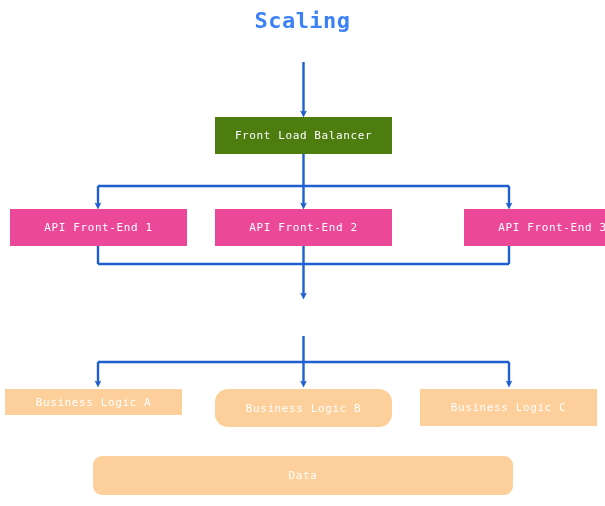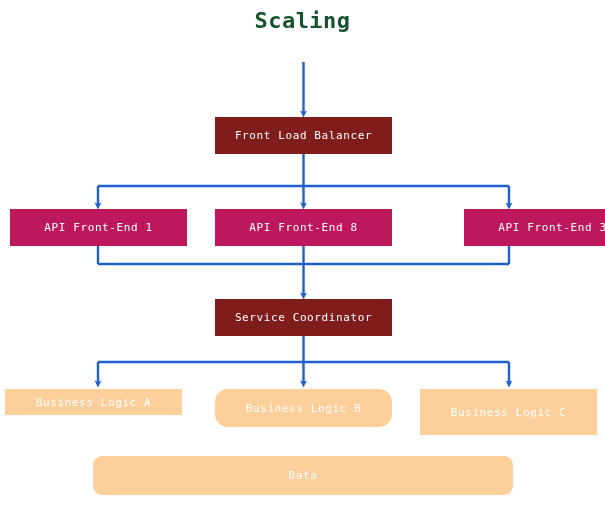--- a/index.html
+++ b/index.html
@@ -19,37 +19,37 @@
   }
   .title {
     position: absolute;
     left: 0;
     top: 8px;
     width: 605px;
     text-align: center;
     font-family: "DejaVu Sans Mono", "Liberation Mono", monospace;
     font-size: 22px;
     font-weight: bold;
-    color: #14532d;
+    color: #3b82f6;
     letter-spacing: 0.5px;
   }
   .node {
     position: absolute;
     display: flex;
     align-items: center;
     justify-content: center;
     color: #ffffff;
     font-family: "DejaVu Sans Mono", "Liberation Mono", monospace;
     font-size: 11px;
     letter-spacing: 0.6px;
     box-sizing: border-box;
     white-space: nowrap;
   }
-  .node-gray   { background: #7f1d1d; }
-  .node-cyan   { background: #be185d; align-items: center; }
+  .node-gray   { background: #4d7c0f; }
+  .node-cyan   { background: #ec4899; align-items: center; }
   .node-orange { background: #fdcf9b; }
 
   svg.edges {
     position: absolute;
     left: 0;
     top: 0;
     width: 605px;
     height: 506px;
     pointer-events: none;
   }
@@ -94,40 +94,37 @@
 
   <div class="node node-gray" style="left:215px; top:117px; width:177px; height:37px;">
     <span>Front Load Balancer</span>
   </div>
 
   <div class="node node-cyan" style="left:10px; top:209px; width:177px; height:37px;">
     <span>API Front-End 1</span>
   </div>
 
   <div class="node node-cyan" style="left:215px; top:209px; width:177px; height:37px;">
-    <span>API Front-End 8</span>
+    <span>API Front-End 2</span>
   </div>
 
   <div class="node node-cyan" style="left:420px; top:209px; width:177px; height:37px;margin-left:44px;">
     <span>API Front-End 3</span>
   </div>
 
-  <div class="node node-gray" style="left:215px; top:299px; width:177px; height:37px;">
-    <span>Service Coordinator</span>
-  </div>
 
   <div class="node node-orange" style="left:5px; top:389px; width:177px; height:26px;">
     <span>Business Logic A</span>
   </div>
 
   <div class="node node-orange" style="left:215px; top:389px; width:177px; height:38px;border-radius:13px;">
     <span>Business Logic B</span>
   </div>
 
-  <div class="node node-orange" style="left:420px; top:389px; width:177px; height:46px;">
+  <div class="node node-orange" style="left:420px; top:389px; width:177px; height:37px;">
     <span>Business Logic C</span>
   </div>
 
   <div class="node node-orange" style="left:93px; top:456px; width:420px; height:39px;border-radius:9px;">
     <span>Data</span>
   </div>
 
 </div>
 
 </body></html>

